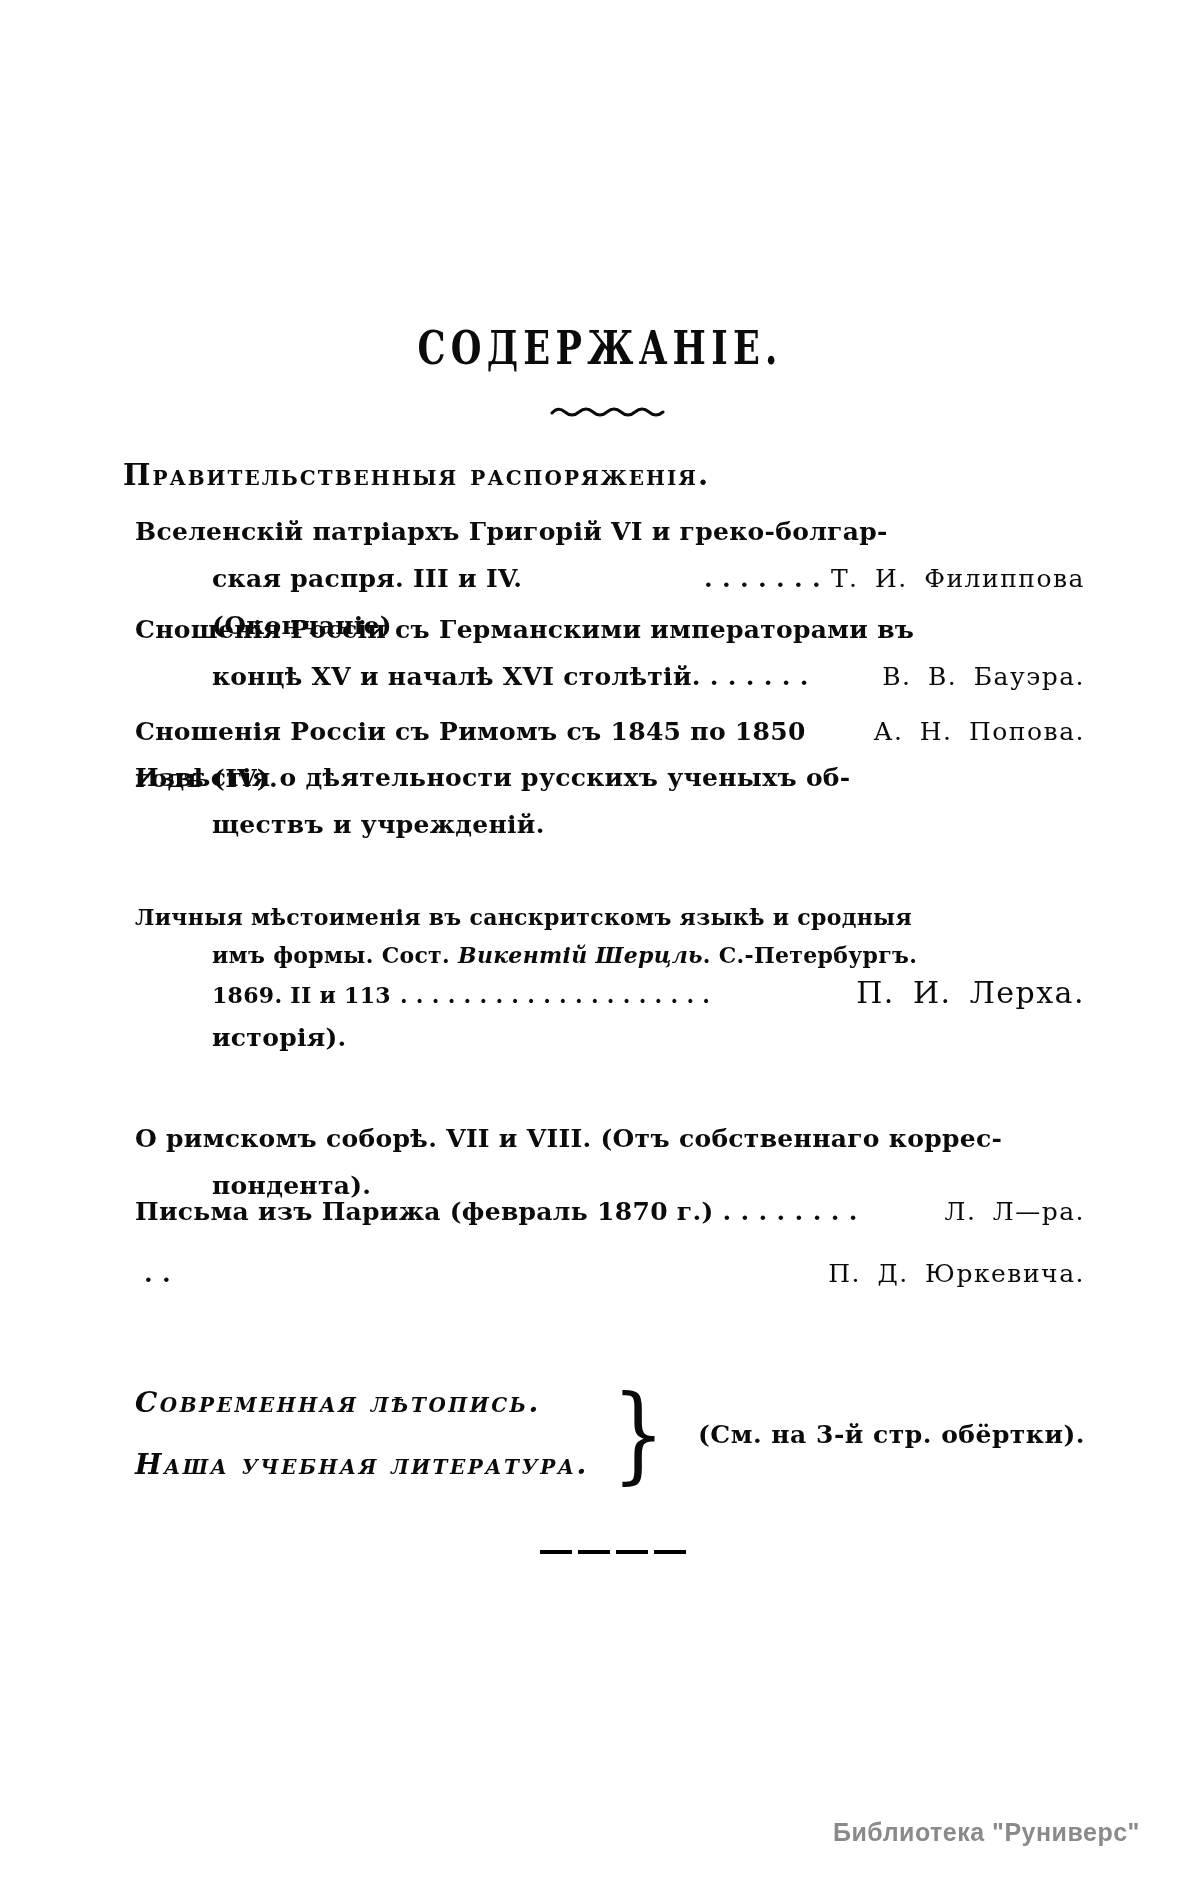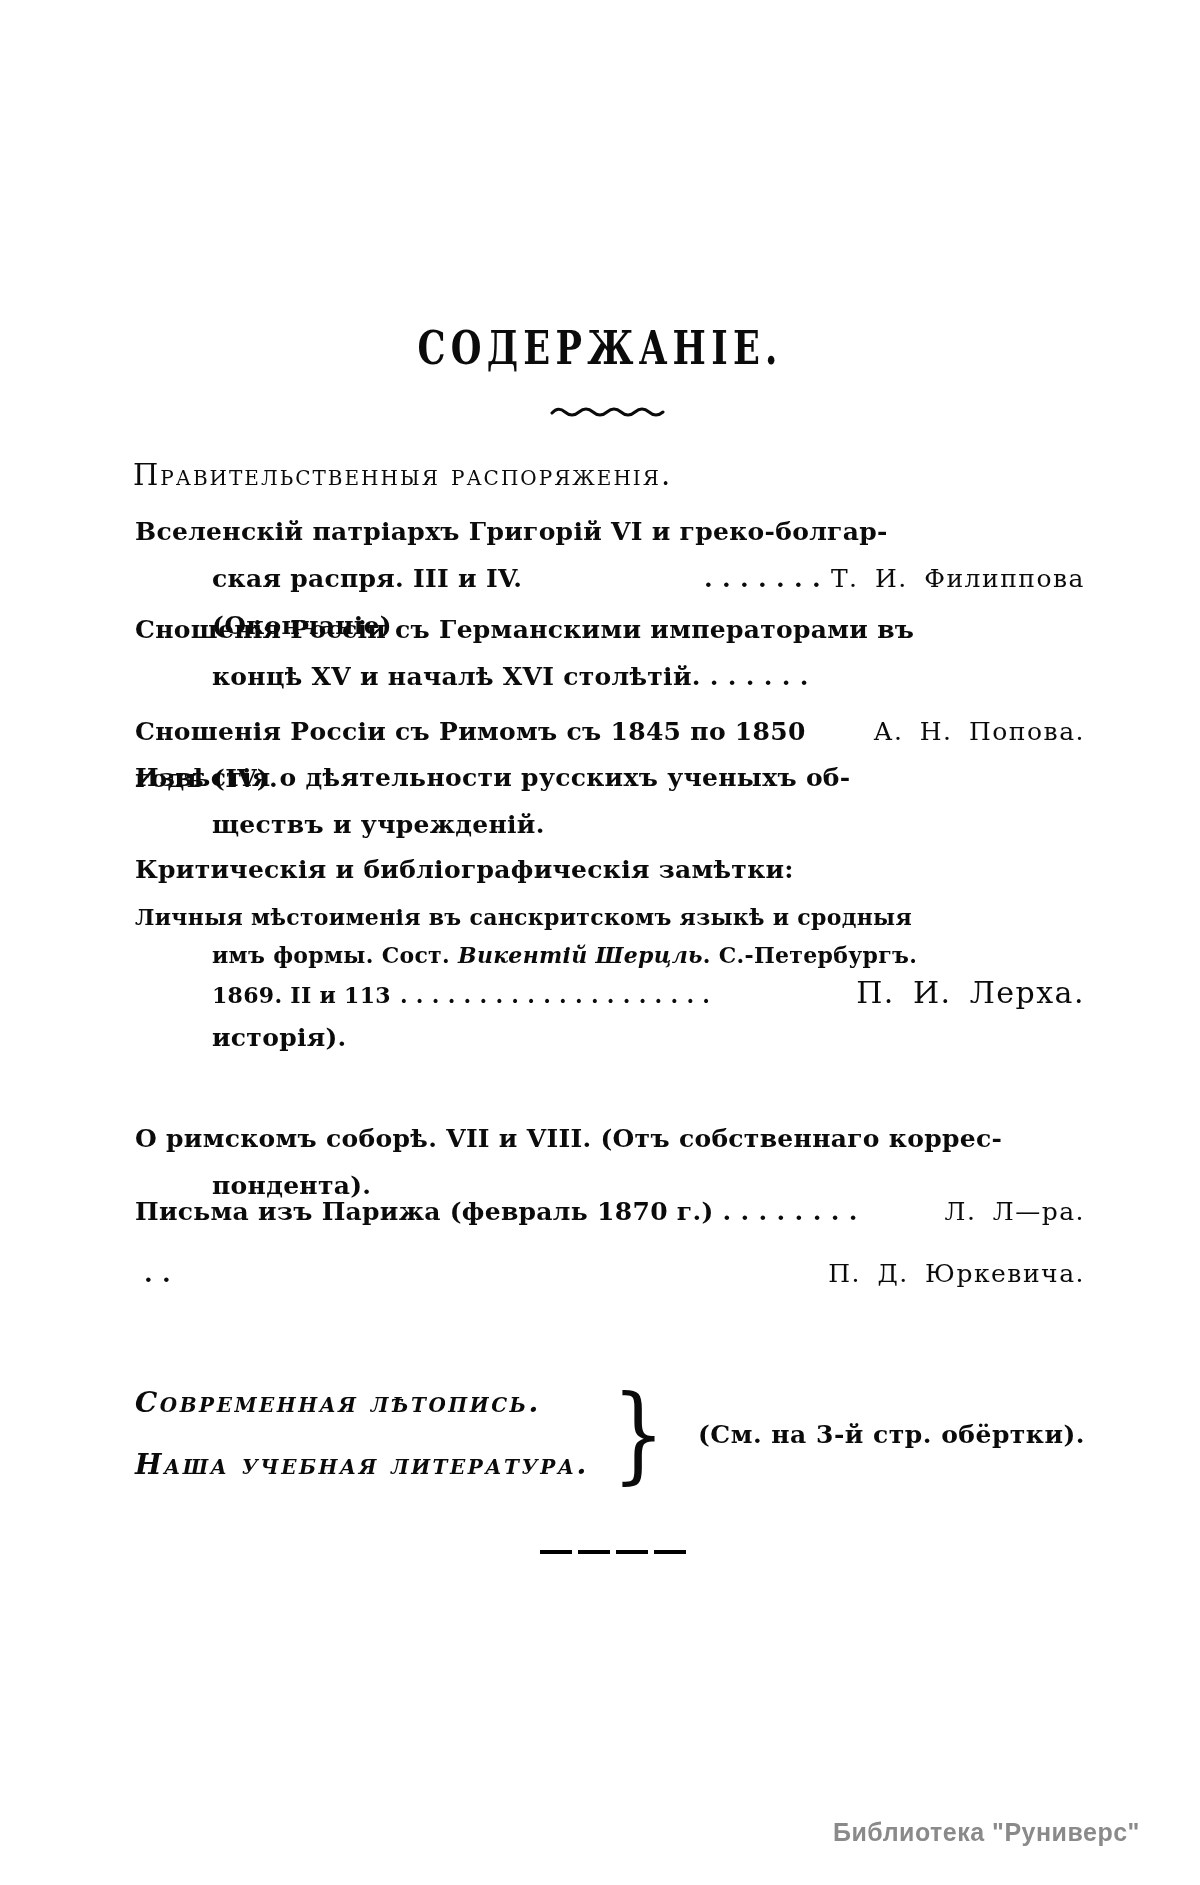--- a/index.html
+++ b/index.html
@@ -9,21 +9,21 @@
   }
   
   .title{
     position:absolute;top:320px;left:0;width:1200px;text-align:center;
     font-weight:bold;font-size:47px;letter-spacing:7px;white-space:nowrap;
     transform:scaleX(0.75);transform-origin:50% 50%;
   }
   .ornament{position:absolute;top:403px;left:550px;width:118px;height:18px;}
   
   .heading-sc{
-    position:absolute;left:133px;font-variant:small-caps;font-weight:normal;
+    position:absolute;left:123px;font-variant:small-caps;font-weight:bold;
     font-size:29px;letter-spacing:2px;white-space:nowrap;
   }
   
   .entry{
     position:absolute;left:135px;width:950px;
     font-weight:bold;font-size:25px;line-height:47px;letter-spacing:0.3px;
   }
   .entry .row{display:flex;align-items:baseline;}
   .entry .cont{padding-left:77px;}
   .entry .dots{margin-left:9px;white-space:nowrap;font-weight:bold;}
@@ -84,44 +84,40 @@
     </div>
   </div>
 
   <div class="entry" style="top:606px">
     <div class="row">
       <span>Сношенія Россіи съ Германскими императорами въ</span>
     </div>
     <div class="row cont">
       <span>концѣ XV и началѣ XVI столѣтій.</span>
       <span class="dots">. . . . . .</span>
+      <span class="author">В. В. Бауэра.</span>
     </div>
   </div>
 
   <div class="entry" style="top:708px">
     <div class="row">
       <span>Сношенія Россіи съ Римомъ съ 1845 по 1850 годъ (IV).</span>
       <span class="author">А. Н. Попова.</span>
     </div>
   </div>
 
   <div class="entry" style="top:754px">
     <div class="row">
       <span>Извѣстія о дѣятельности русскихъ ученыхъ об-</span>
     </div>
     <div class="row cont">
       <span>ществъ и учрежденій.</span>
     </div>
   </div>
 
-  <div class="entry" style="top:846px">
-    <div class="row">
-        <span>Критическія и библіографическія замѣтки:</span>
-      </div>
-  </div>
 
   <div class="entry review" style="top:898px">
     <div class="row">
       <span>Личныя мѣстоименія въ санскритскомъ языкѣ и сродныя</span>
     </div>
     <div class="row cont">
       <span>
         <span>имъ формы. Сост. </span><span class="ital">Викентій Шерцль</span><span>. С.-Петербургъ.</span>
       </span>
     </div>

